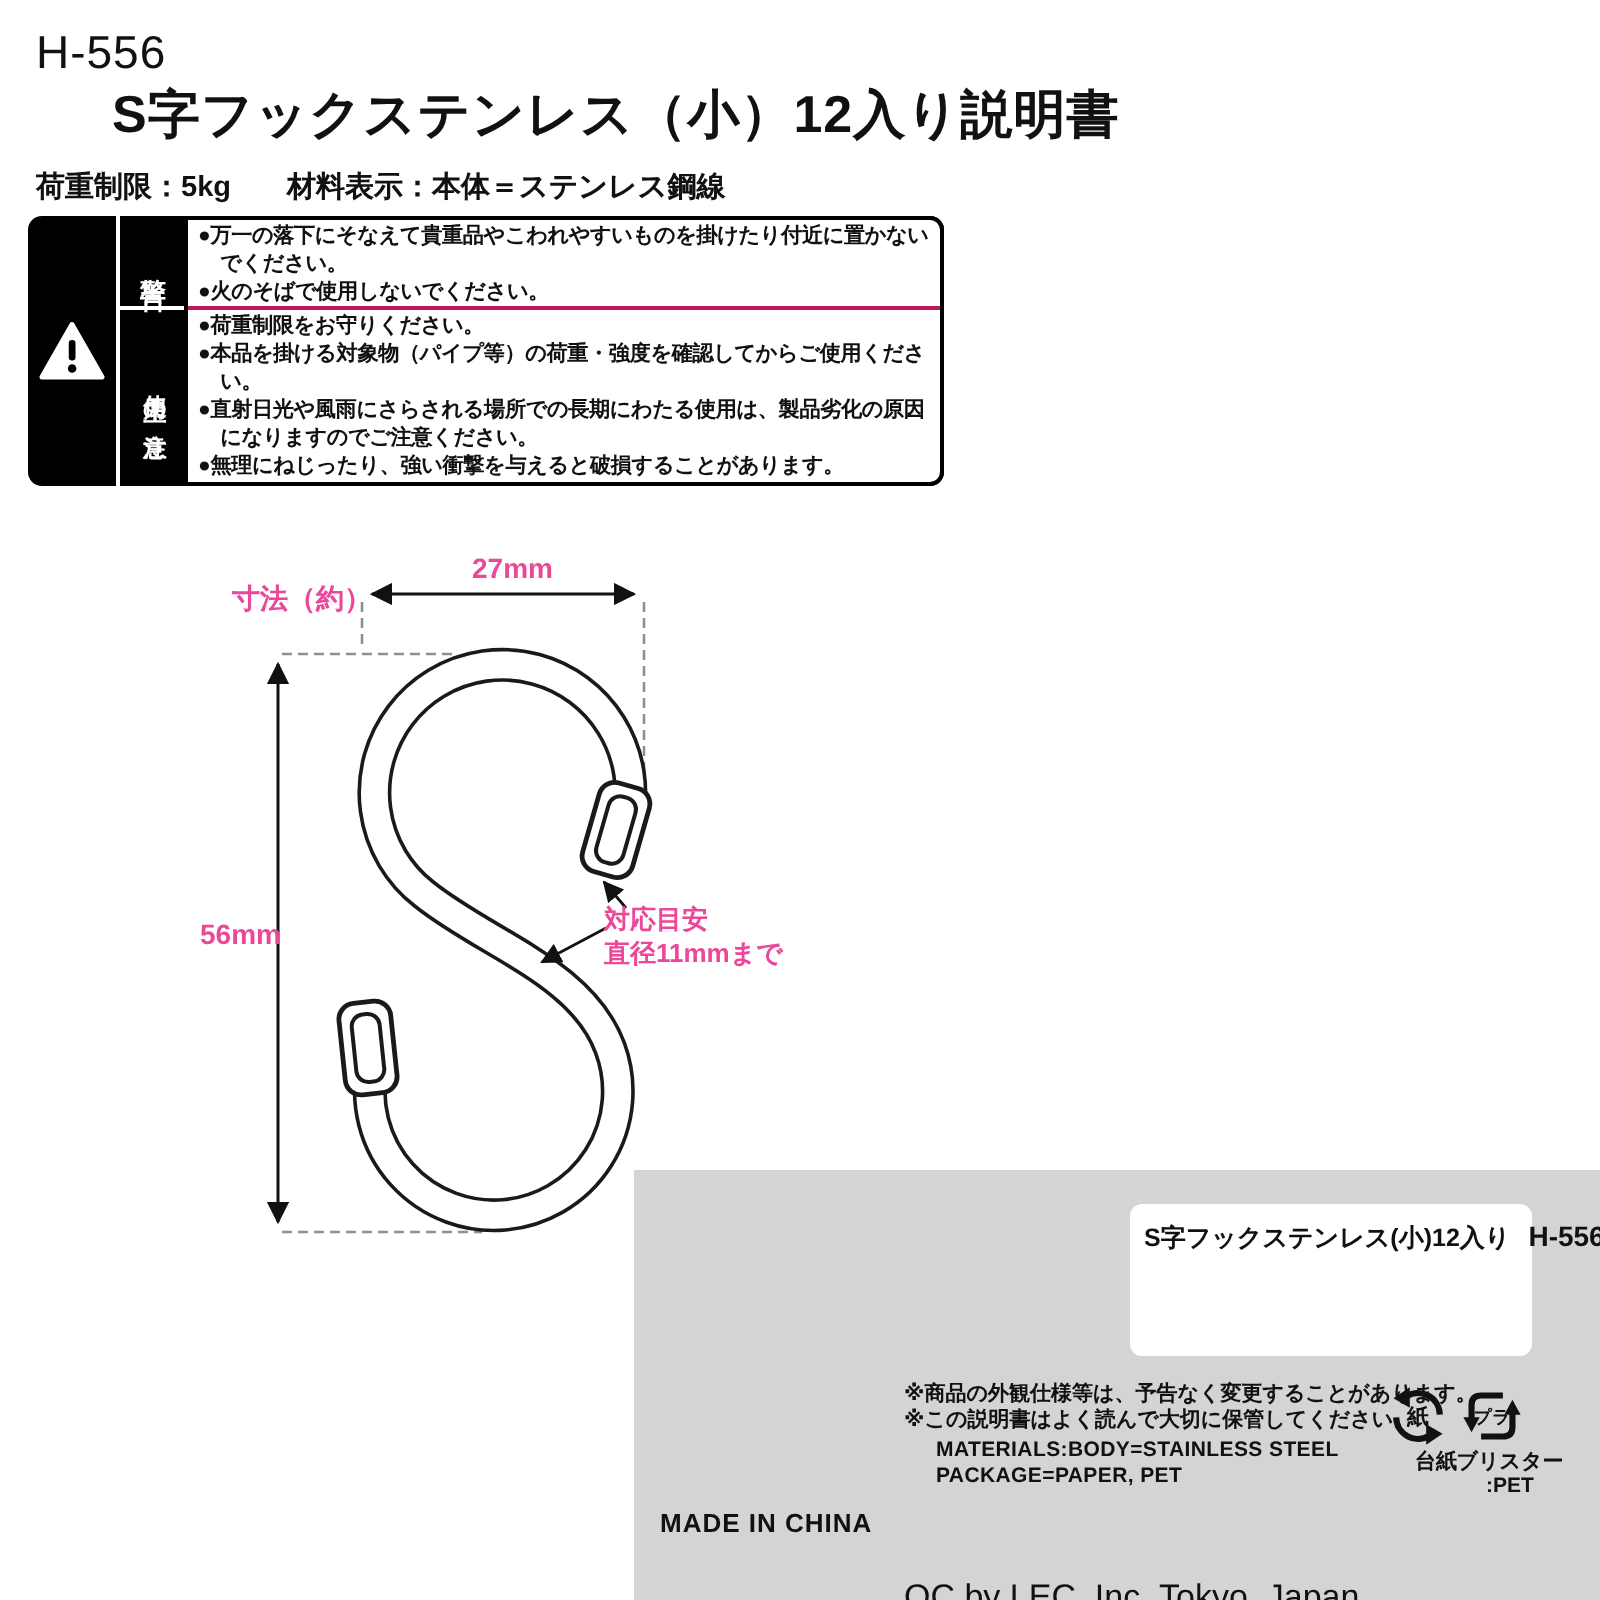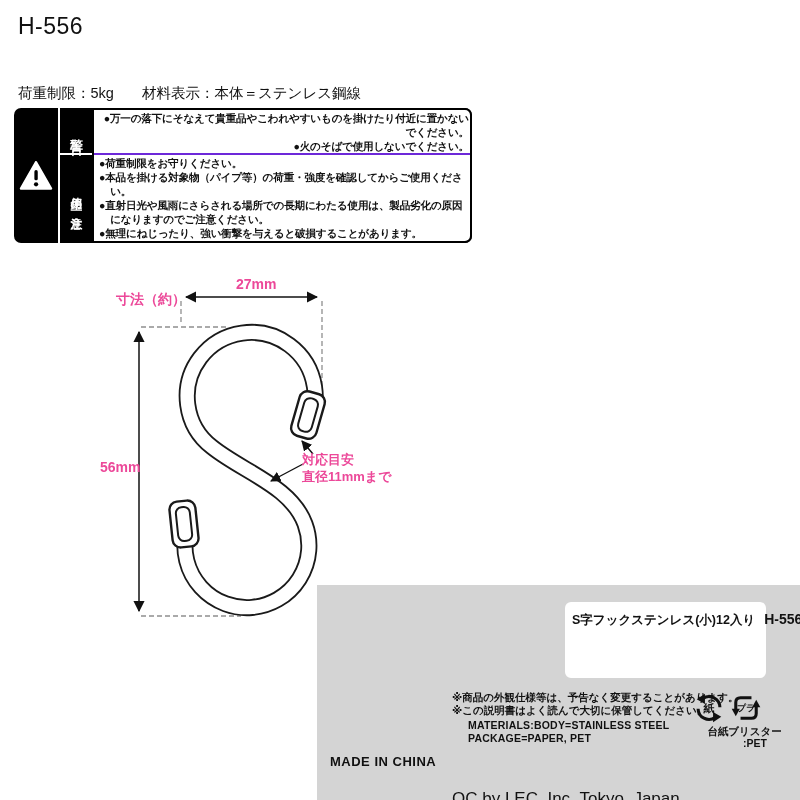--- a/index.html
+++ b/index.html
@@ -1,34 +1,34 @@
 <!DOCTYPE html>
 <html><head>
 <meta charset="utf-8">
 <style>
   html,body{margin:0;padding:0;background:#fff;}
   .sheet{position:relative;width:800px;height:800px;background:#ffffff;overflow:hidden;
          font-family:"Liberation Sans","DejaVu Sans",sans-serif;color:#111;}
   .abs{position:absolute;}
   .model{left:18px;top:13px;font-size:23px;font-weight:400;letter-spacing:.5px;}
   .title{left:56px;top:40px;font-size:26px;font-weight:700;letter-spacing:.5px;}
-  .spec{left:18px;top:84px;font-size:14.5px;font-weight:400;display:flex;gap:28px;}
+  .spec{left:18px;top:84px;font-size:14.5px;font-weight:700;display:flex;gap:28px;}
   
   .warn{left:14px;top:108px;width:458px;height:135px;display:flex;background:#000;border-radius:7px;box-sizing:border-box;}
   .warn-icon{width:46px;display:flex;align-items:center;justify-content:center;border-right:2px solid #fff;box-sizing:border-box;}
   .warn-labels{width:32px;display:flex;flex-direction:column;box-sizing:border-box;}
   .warn-label{color:#fff;display:flex;align-items:center;justify-content:center;
               writing-mode:vertical-rl;text-orientation:upright;font-weight:700;box-sizing:border-box;}
   .warn-label.r1{height:47px;font-size:13px;letter-spacing:2px;border-bottom:2px solid #fff;}
   .warn-label.r2{flex:1;font-size:11.5px;letter-spacing:1.5px;}
   .warn-body{flex:1;background:#fff;border:2px solid #000;border-radius:0 7px 7px 0;
              display:flex;flex-direction:column;box-sizing:border-box;}
   .warn-row{box-sizing:border-box;padding:2px 1px 2px 5px;font-size:10.6px;font-weight:700;
             line-height:13.9px;letter-spacing:-0.2px;}
-  .warn-row.r1{height:45px;border-bottom:2px solid #6d28d9;text-align:right;}
+  .warn-row.r1{height:45px;border-bottom:2px solid #be185d;}
   .warn-row.r2{flex:1;}
   .bullet{text-indent:-1.05em;padding-left:1.05em;}
   
   .lab{position:absolute;font-weight:700;color:#ec4899;}
   .lab.sunpo{left:116px;top:291px;font-size:14px;}
   .lab.w27{left:236px;top:276px;font-size:14px;}
   .lab.h56{left:100px;top:459px;font-size:14px;}
   .lab.fit{left:302px;top:451px;font-size:13px;line-height:17px;}
   .dsvg{left:0;top:0;}
   
@@ -45,20 +45,21 @@
   .rc-paper{left:692px;top:693px;width:34px;}
   .rc-plastic{left:729px;top:693px;width:34px;}
   .rc-label{font-size:10.5px;line-height:12px;margin-top:2px;text-align:center;white-space:nowrap;margin-left:18px;}
 </style>
 </head>
 <body>
 
 <div class="sheet">
 
   <div class="abs model">H-556</div>
+  <div class="abs title">S字フックステンレス（小）12入り説明書</div>
   <div class="abs spec">
     <span>荷重制限：5kg</span>
     <span>材料表示：本体＝ステンレス鋼線</span>
   </div>
 
   <div class="abs warn">
     <div class="warn-icon">
       <svg width="34" height="30" viewBox="0 0 26 24">
         <path d="M13 1 L25 22 H1 Z" fill="#ffffff" stroke="#ffffff" stroke-width="2" stroke-linejoin="round"></path>
         <rect x="11.7" y="7.2" width="2.7" height="8.2" rx="1.3" fill="#000"></rect>

